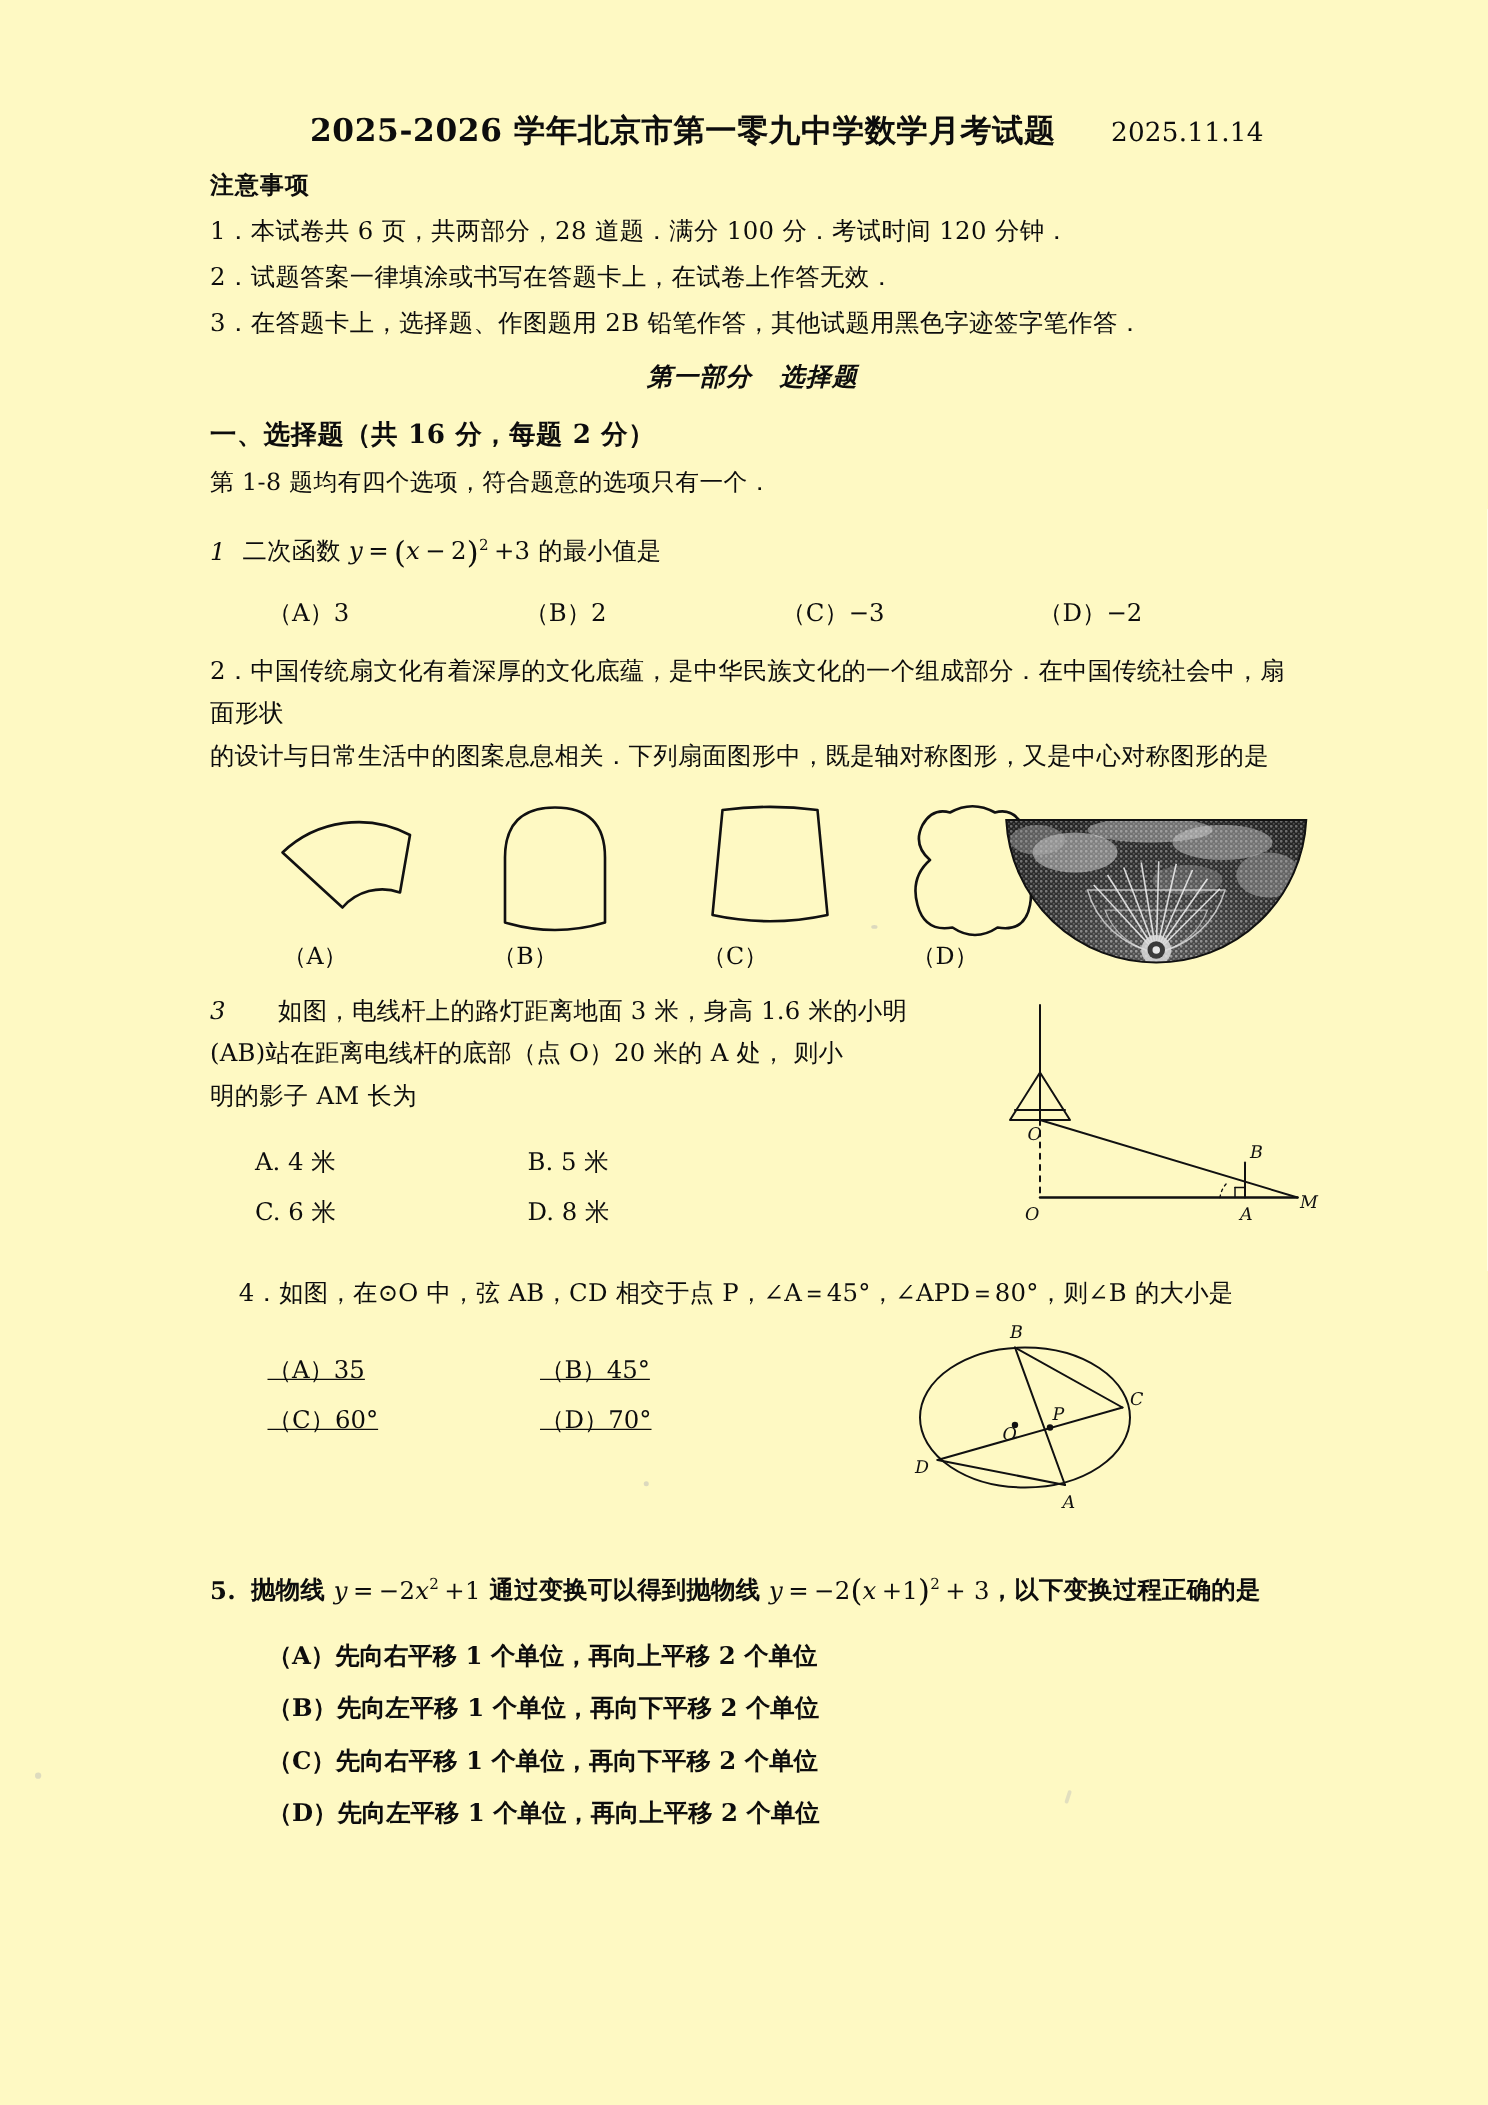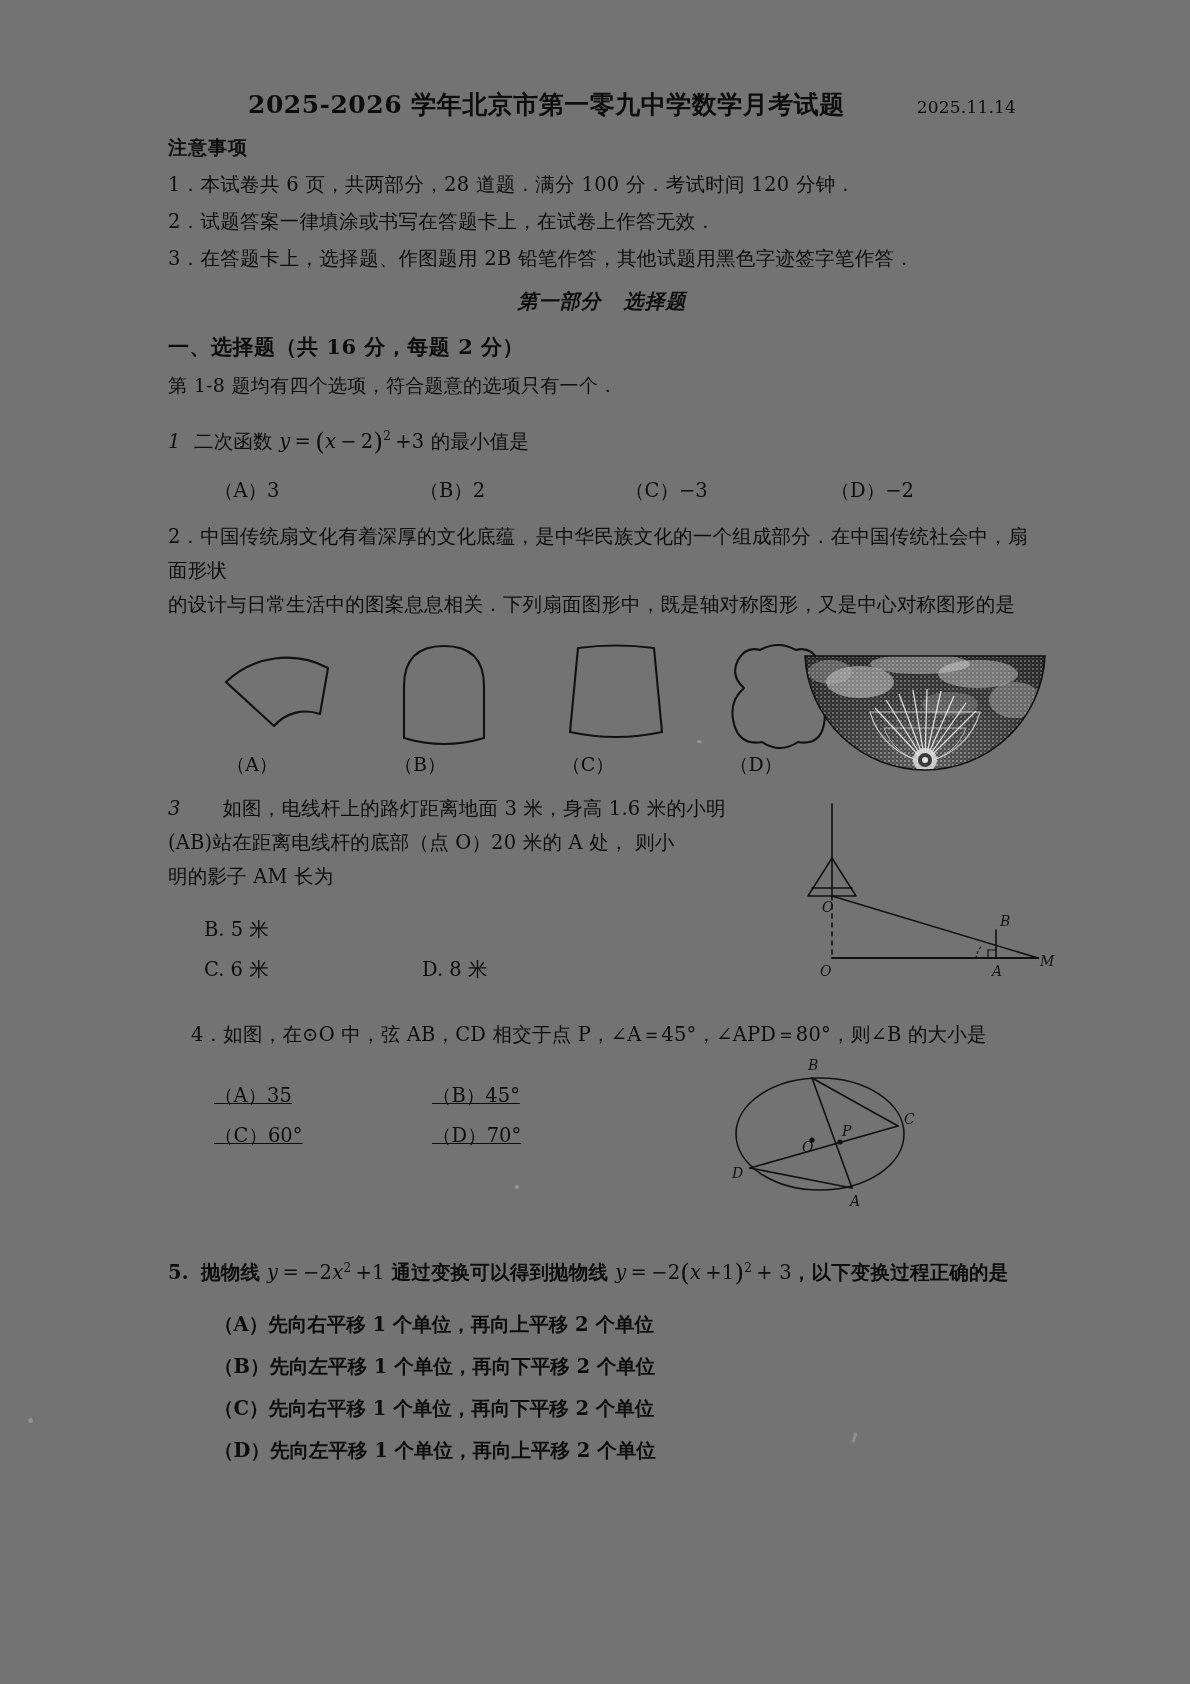--- a/index.html
+++ b/index.html
@@ -11,21 +11,21 @@
     width: 1190px;
     height: 1684px;
     position: relative;
     font-family: "DejaVu Serif", "Liberation Serif", serif;
     color: #0d0d0d;
     overflow: hidden;
   }
   .page {
     position: absolute;
     inset: 0;
-    background: #737373;
+    background: #fef9c3;
   }
   
   .speck { position:absolute; background:#b9b9b9; border-radius:50%; }
 
   .doc {
     position: absolute;
     left: 168px;
     top: 88px;
     width: 868px;
   }
@@ -38,22 +38,22 @@
     margin-left: 80px;
   }
   .doc-title {
     font-family: "DejaVu Serif", "Liberation Serif", serif;
     font-weight: bold;
     font-size: 25px;
     letter-spacing: 0.5px;
     white-space: nowrap;
   }
   .doc-date {
-    font-size: 17px;
-    margin-left: 72px;
+    font-size: 21px;
+    margin-left: 44px;
     white-space: nowrap;
     letter-spacing: .2px;
   }
 
   .notice-head {
     font-weight: bold;
     font-size: 19px;
     margin-top: 14px;
     letter-spacing: 1px;
   }
@@ -259,20 +259,21 @@
 
   <div class="fig" style="left:168px; top:792px; width:620px;">
     <div class="q-line">
       <span class="q-num italic">3</span>
       <span style="display:inline-block;width:22px;"></span><span>如图，电线杆上的路灯距离地面 3 米，身高 1.6 米的小明</span>
     </div>
     <div class="q-line">(AB)站在距离电线杆的底部（点 O）20 米的 A 处，  则小</div>
     <div class="q-line">明的影子 AM 长为</div>
     <div class="opts-grid2" style="padding-left:36px;">
       <div class="r">
+        <span class="opt">A. 4 米</span>
         <span class="opt">B. 5 米</span>
       </div>
       <div class="r">
         <span class="opt">C. 6 米</span>
         <span class="opt">D. 8 米</span>
       </div>
     </div>
   </div>
 
   <svg class="fig" style="left:800px; top:800px; width:260px; height:190px;" viewBox="0 0 260 190" xmlns="http://www.w3.org/2000/svg">

